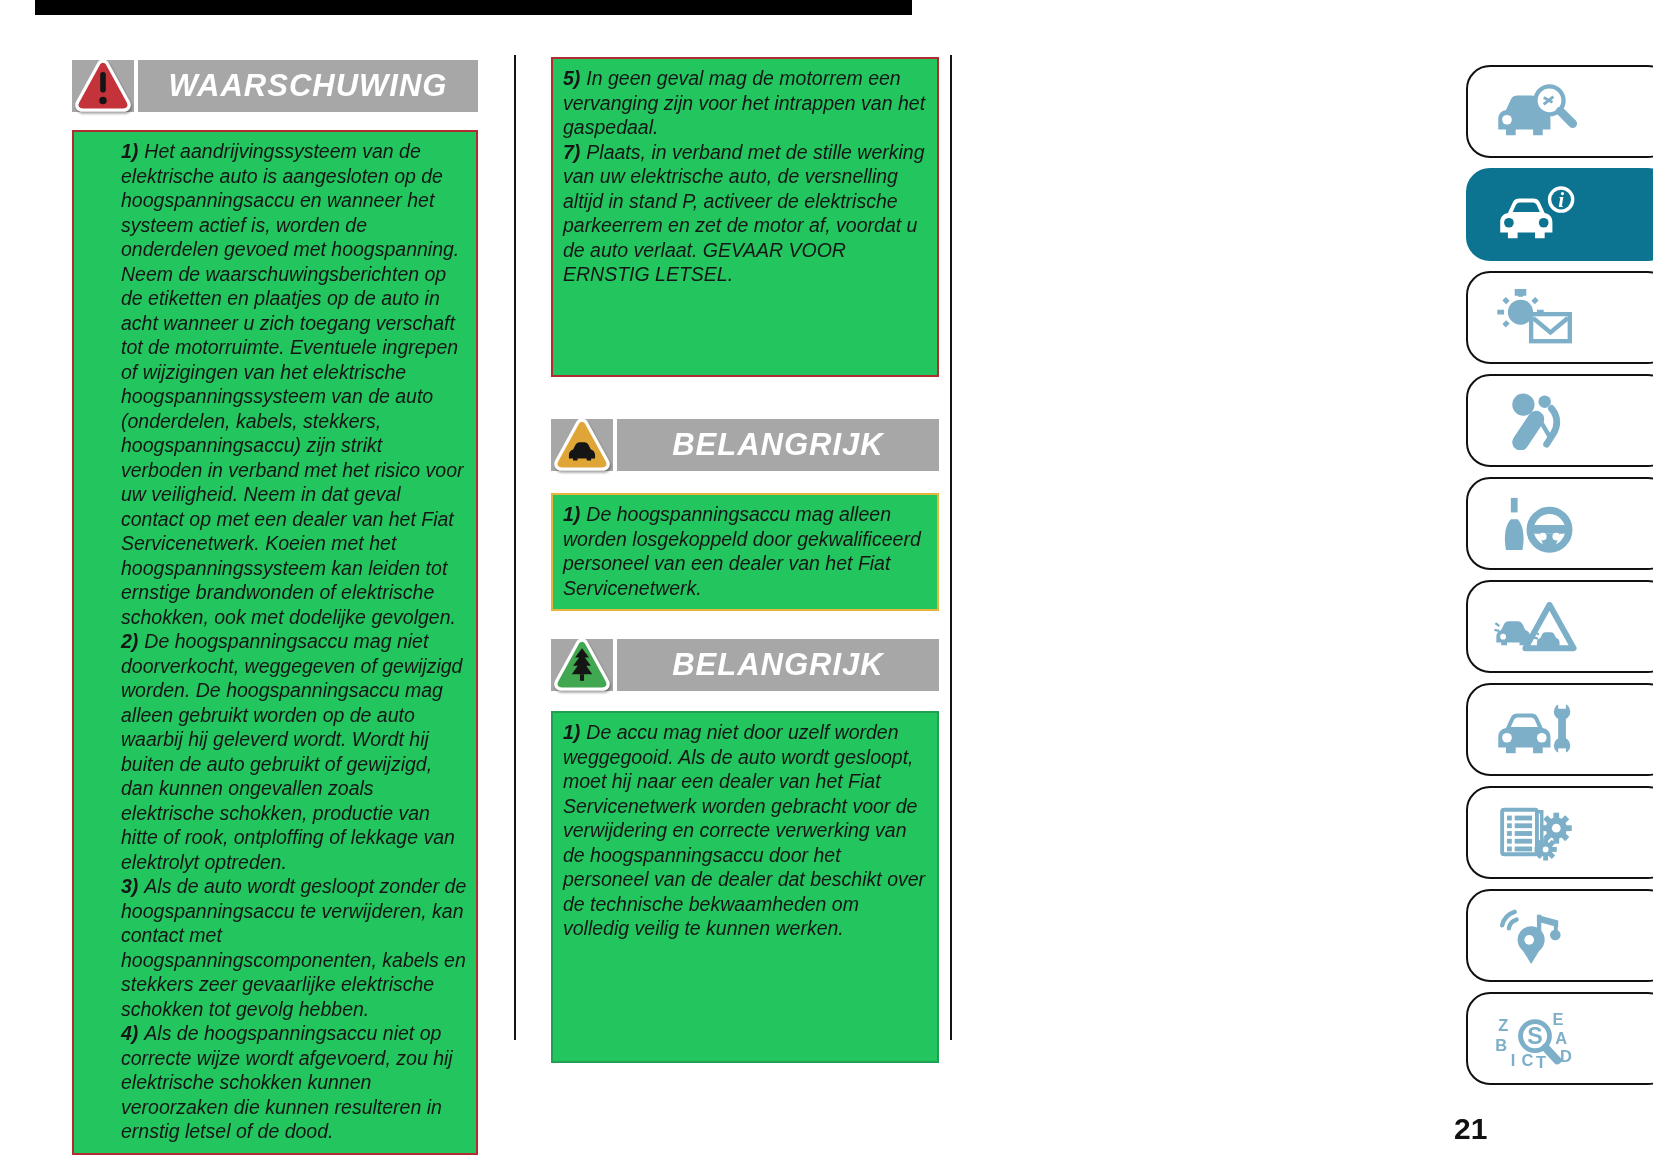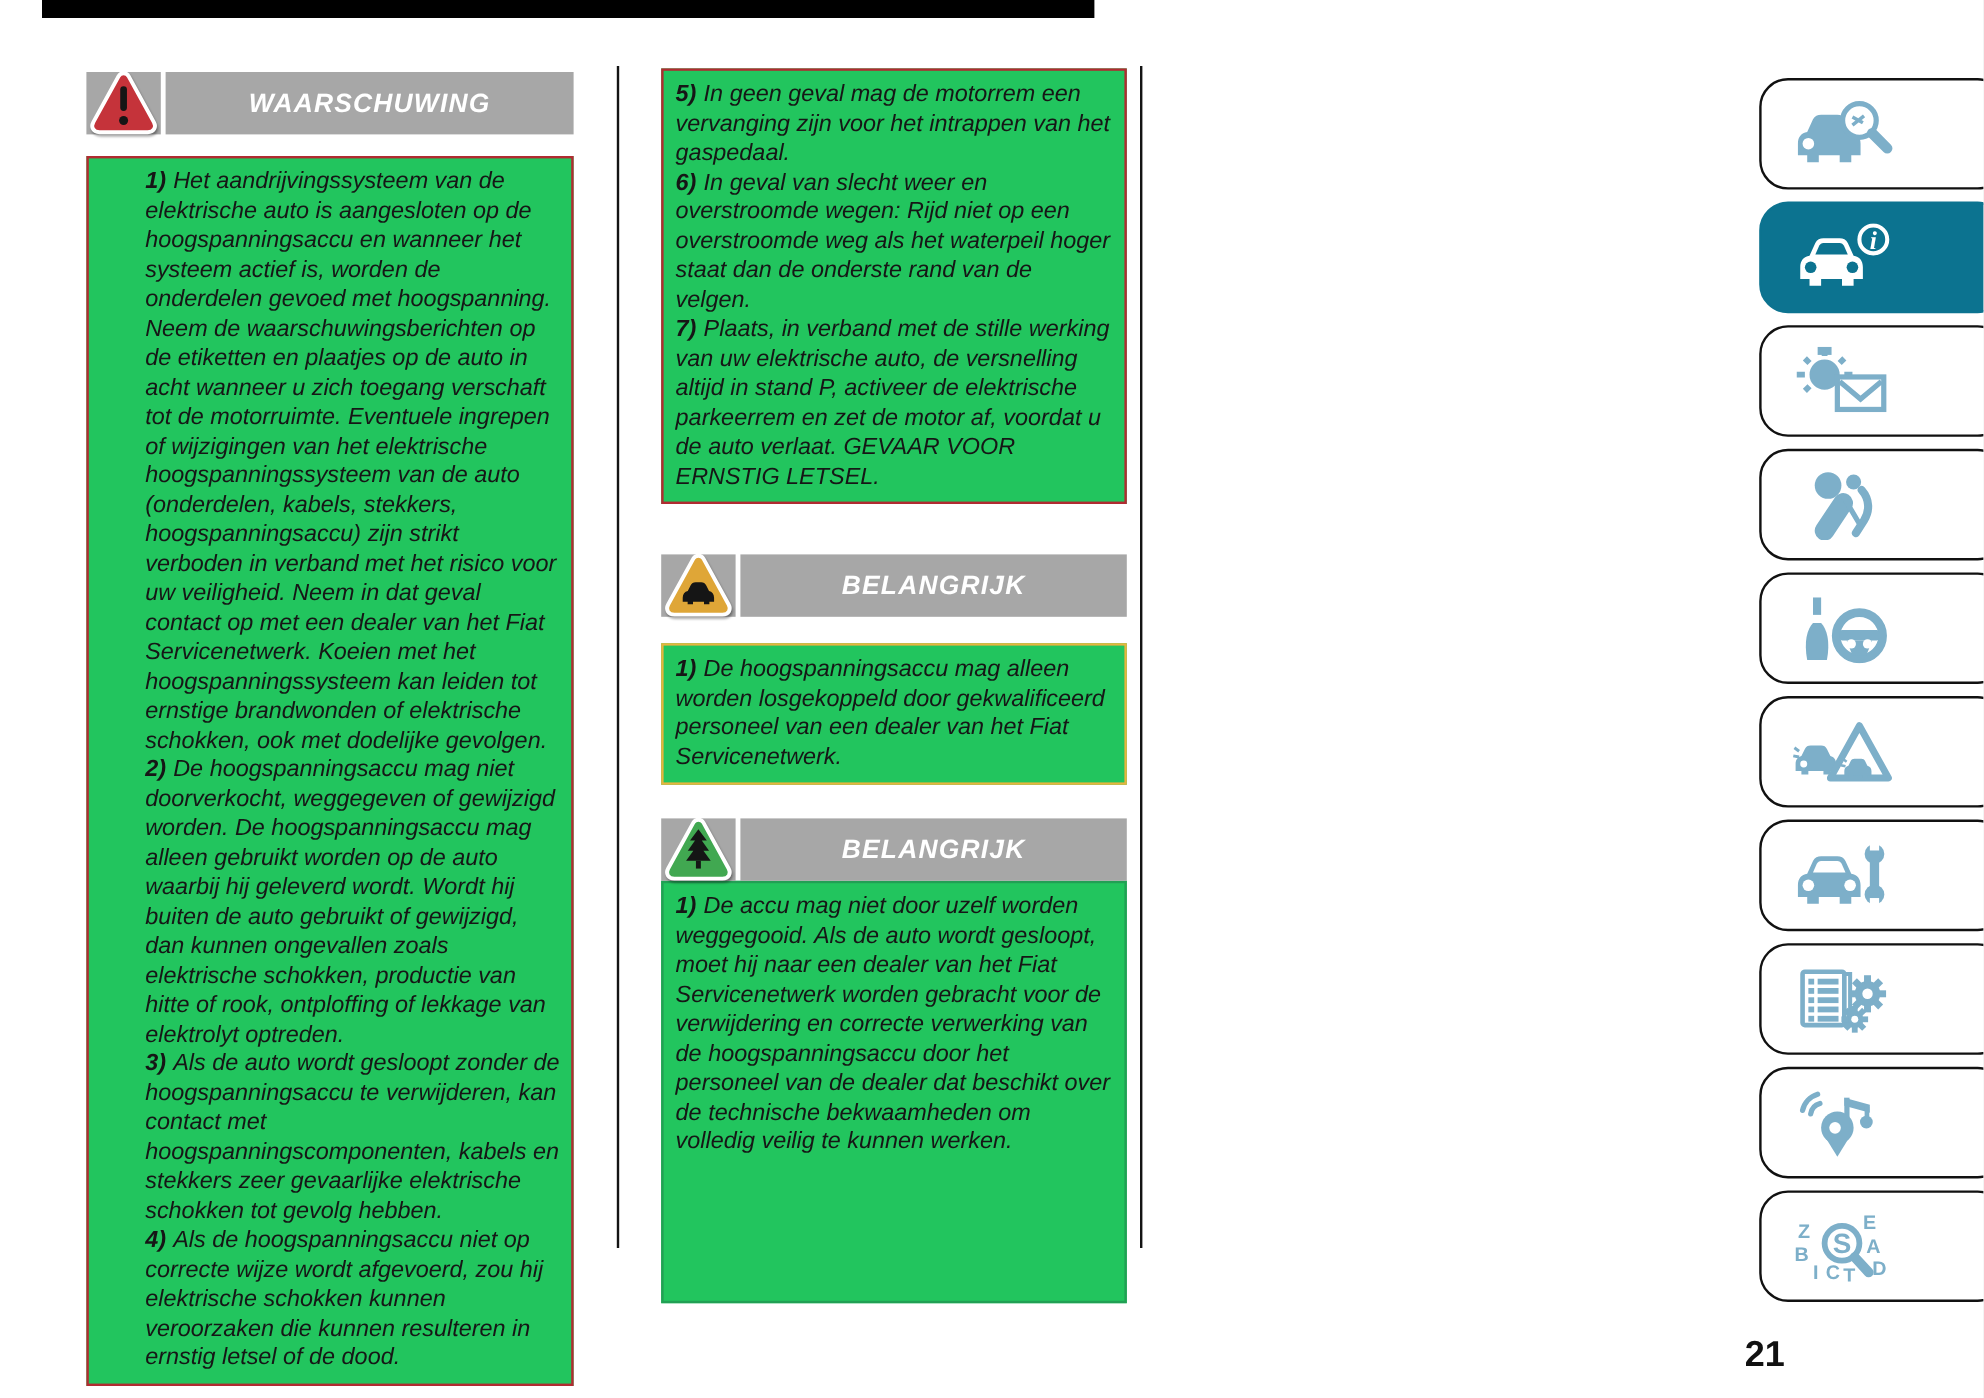--- a/index.html
+++ b/index.html
@@ -9,33 +9,33 @@
   .vrule{position:absolute;top:55px;width:2px;height:985px;background:#141414;}
   .vrule.r1{left:514px;} .vrule.r2{left:950px;}
 
   .col{position:absolute;}
   .col-left{left:72px;top:60px;width:406px;}
   .col-mid{left:551px;top:57px;width:388px;}
 
   .hdr{display:flex;height:52px;}
   .hdr-ic{width:62px;background:#a7a7a7;position:relative;flex:none;margin-right:4px;}
   .hdr-bar{flex:1;background:#a7a7a7;display:flex;align-items:center;justify-content:center;}
-  .hdr-title{color:#fff;font-weight:bold;font-style:italic;font-size:22px;letter-spacing:1px;}
+  .hdr-title{color:#fff;font-weight:bold;font-style:italic;font-size:31px;letter-spacing:1px;}
   .tri-svg{position:absolute;left:1px;top:-3px;filter:drop-shadow(1px 2px 1px rgba(0,0,0,.35));}
 
   .box{border:2px solid #000;padding:7px 9px 9px 10px;background:#22c55e;}
   .box.red{border-color:#b12b31;}
   .box.yellow{border-color:#e7b53e;}
   .box.green{border-color:#21a054;}
   .col-left .box{margin-top:18px;min-height:870px;padding-left:47px;}
   .col-mid .box.red{min-height:300px;}
   .col-mid .hdr.h1{margin-top:42px;}
   .col-mid .box.yellow{margin-top:22px;min-height:86px;}
   .col-mid .hdr.h2{margin-top:28px;}
-  .col-mid .box.green{min-height:332px;}
+  .col-mid .box.green{margin-top:20px;min-height:332px;}
 
   .item{margin:0;font-style:italic;font-size:19.5px;line-height:24.5px;color:#161616;}
   .item b{padding-right:6px;}
 
   .tile{position:absolute;left:1466px;width:206px;height:93px;border:2.5px solid #111;
         border-radius:24px;background:#fff;color:#7dafc9;display:flex;align-items:center;
         box-sizing:border-box;cursor:pointer;}
   .tile svg{margin-left:24px;display:block;}
   .tile .cut{fill:#fff;}
   .tile.active{background:#0c7390;color:#fff;border-color:#0c7390;}
@@ -70,21 +70,20 @@
       <p class="item"><b>1)</b><span>Het aandrijvingssysteem van de elektrische auto is aangesloten op de hoogspanningsaccu en wanneer het systeem actief is, worden de onderdelen gevoed met hoogspanning. Neem de waarschuwingsberichten op de etiketten en plaatjes op de auto in acht wanneer u zich toegang verschaft tot de motorruimte. Eventuele ingrepen of wijzigingen van het elektrische hoogspanningssysteem van de auto (onderdelen, kabels, stekkers, hoogspanningsaccu) zijn strikt verboden in verband met het risico voor uw veiligheid. Neem in dat geval contact op met een dealer van het Fiat Servicenetwerk. Koeien met het hoogspanningssysteem kan leiden tot ernstige brandwonden of elektrische schokken, ook met dodelijke gevolgen.</span></p>
       <p class="item"><b>2)</b><span>De hoogspanningsaccu mag niet doorverkocht, weggegeven of gewijzigd worden. De hoogspanningsaccu mag alleen gebruikt worden op de auto waarbij hij geleverd wordt. Wordt hij buiten de auto gebruikt of gewijzigd, dan kunnen ongevallen zoals elektrische schokken, productie van hitte of rook, ontploffing of lekkage van elektrolyt optreden.</span></p>
       <p class="item"><b>3)</b><span>Als de auto wordt gesloopt zonder de hoogspanningsaccu te verwijderen, kan contact met hoogspanningscomponenten, kabels en stekkers zeer gevaarlijke elektrische schokken tot gevolg hebben.</span></p>
       <p class="item"><b>4)</b><span>Als de hoogspanningsaccu niet op correcte wijze wordt afgevoerd, zou hij elektrische schokken kunnen veroorzaken die kunnen resulteren in ernstig letsel of de dood.</span></p>
     </div>
   </div>
 
   <div class="col col-mid">
     <div class="box red">
       <p class="item"><b>5)</b><span>In geen geval mag de motorrem een vervanging zijn voor het intrappen van het gaspedaal.</span></p>
-      <p class="item"><b>6)</b><span>In geval van slecht weer en overstroomde wegen: Rijd niet op een overstroomde weg als het waterpeil hoger staat dan de onderste rand van de velgen.</span></p>
       <p class="item"><b>7)</b><span>Plaats, in verband met de stille werking van uw elektrische auto, de versnelling altijd in stand P, activeer de elektrische parkeerrem en zet de motor af, voordat u de auto verlaat. GEVAAR VOOR ERNSTIG LETSEL.</span></p>
     </div>
 
     <div class="hdr h1">
       <div class="hdr-ic">
         <svg class="tri-svg" width="60" height="56" viewBox="0 0 64 60">
           <path d="M27.5 7 C29.5 3.5 34.5 3.5 36.5 7 L59 48 C61.5 52.5 59 57 53.5 57 L10.5 57 C5 57 2.5 52.5 5 48 Z" fill="#dfa637" stroke="#fff" stroke-width="3.5"></path>
           <path class="glyph" d="M18 42 c0-3.5 1.8-5.5 4.5-6.2 l2.6-5 c0.9-1.8 2.3-2.8 4.4-2.8 h5 c2.1 0 3.5 1 4.4 2.8 l2.6 5 c2.7 0.7 4.5 2.7 4.5 6.2 v3.5 h-4.2 v2.3 h-4.8 v-2.3 h-9.8 v2.3 h-4.8 v-2.3 H18 Z"></path>
         </svg>
       </div>

